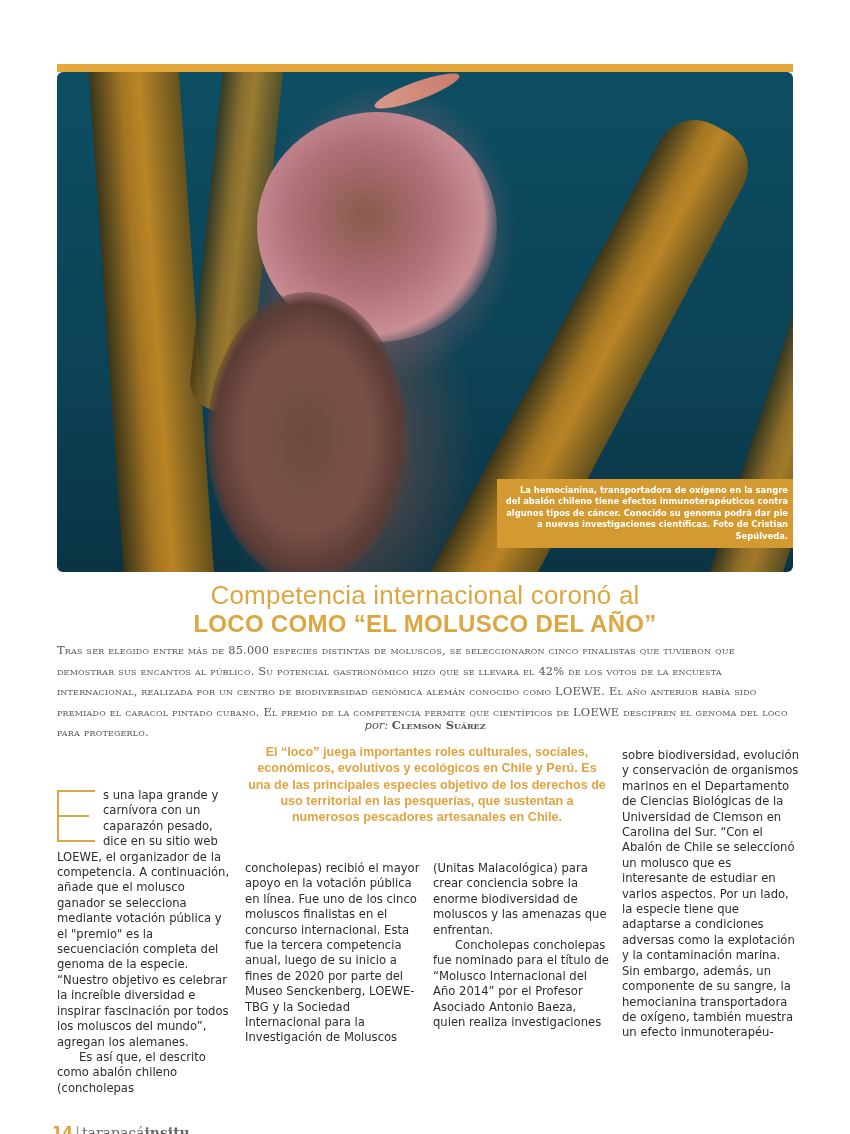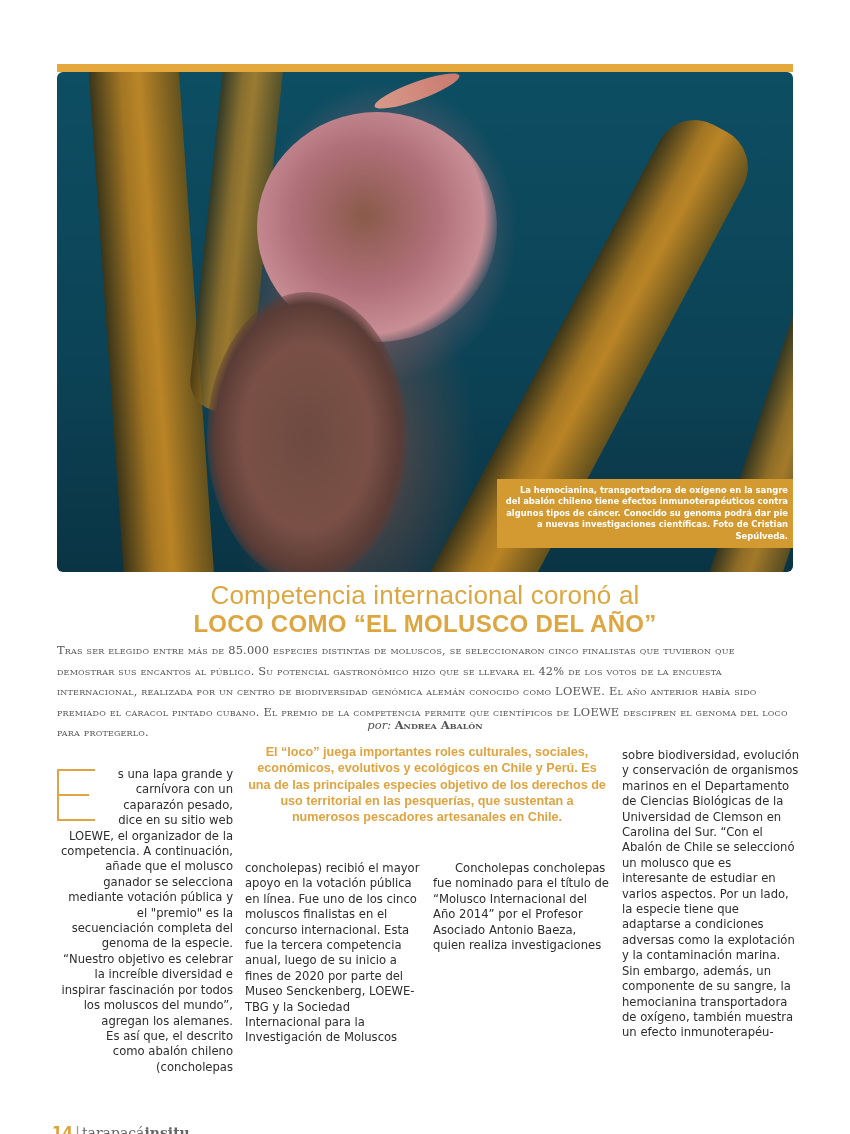--- a/index.html
+++ b/index.html
@@ -36,21 +36,21 @@
 
     .lede { position: absolute; left: 57px; top: 640px; width: 736px; text-align: left; color: #555555;
       font-family: "DejaVu Serif", serif; font-size: 11.4px; line-height: 20.5px; font-variant: small-caps; letter-spacing: 0.2px; }
     .byline { position: absolute; left: 57px; top: 718px; width: 736px; text-align: center; font-family: "DejaVu Serif", serif; font-size: 11.5px; color: #555; }
     .byline .por { font-style: italic; }
     .byline .name { font-variant: small-caps; font-weight: bold; }
 
     .col { position: absolute; font-family: "DejaVu Sans", sans-serif; font-size: 11.6px; line-height: 15.4px; color: #2d2d2d; }
     .col p { margin: 0; }
     .col .indent { text-indent: 22px; }
-    .col1 { left: 57px; top: 767px; width: 176px; text-align: right; }
+    .col1 { left: 57px; top: 788px; width: 176px; }
     .col2 { left: 245px; top: 861px; width: 176px; }
     .col3 { left: 433px; top: 861px; width: 176px; }
     .col4 { left: 622px; top: 748px; width: 178px; }
 
     .dropcap { float: left; width: 38px; height: 52px; margin: 2px 8px 0 0; position: relative; }
     .dropcap .bar { position: absolute; background: #e0a444; }
     .dropcap .v { left: 0; top: 0; width: 2px; height: 52px; }
     .dropcap .h1 { left: 0; top: 0; width: 38px; height: 2px; }
     .dropcap .h2 { left: 0; top: 25px; width: 32px; height: 2px; }
     .dropcap .h3 { left: 0; top: 50px; width: 38px; height: 2px; }
@@ -82,41 +82,42 @@
 
 <div class="headline">
   <div class="l1">Competencia internacional coronó al</div>
   <div class="l2">LOCO COMO “EL MOLUSCO DEL AÑO”</div>
 </div>
 
 <div class="lede">Tras ser elegido entre más de 85.000 especies distintas de moluscos, se seleccionaron cinco finalistas que tuvieron que demostrar sus encantos al público. Su potencial gastronómico hizo que se llevara el 42% de los votos de la encuesta internacional, realizada por un centro de biodiversidad genómica alemán conocido como LOEWE. El año anterior había sido premiado el caracol pintado cubano. El premio de la competencia permite que científicos de LOEWE descifren el genoma del loco para protegerlo.</div>
 
 <div class="byline">
   <span class="por">por:</span>
-  <span class="name">Andrea Abalón</span>
+  <span class="name">Clemson Suárez</span>
 </div>
 
 <div class="col col1">
   <div class="dropcap">
     <div class="bar v"></div>
       <div class="bar h1"></div>
       <div class="bar h2"></div>
       <div class="bar h3"></div>
   </div>
   <p>s una lapa grande y carnívora con un caparazón pesado, dice en su sitio web LOEWE, el organizador de la competencia. A continuación, añade que el molusco ganador se selecciona mediante votación pública y el "premio" es la secuenciación completa del genoma de la especie. “Nuestro objetivo es celebrar la increíble diversidad e inspirar fascinación por todos los moluscos del mundo”, agregan los alemanes.</p>
   <p class="indent">Es así que, el descrito como abalón chileno (concholepas</p>
 </div>
 
 <div class="pullquote">El “loco” juega importantes roles culturales, sociales, económicos, evolutivos y ecológicos en Chile y Perú. Es una de las principales especies objetivo de los derechos de uso territorial en las pesquerías, que sustentan a numerosos pescadores artesanales en Chile.</div>
 
 <div class="col col2">
   <p>concholepas) recibió el mayor apoyo en la votación pública en línea. Fue uno de los cinco moluscos finalistas en el concurso internacional. Esta fue la tercera competencia anual, luego de su inicio a fines de 2020 por parte del Museo Senckenberg, LOEWE-TBG y la Sociedad Internacional para la Investigación de Moluscos</p>
 </div>
 
 <div class="col col3">
+  <p>(Unitas Malacológica) para crear conciencia sobre la enorme biodiversidad de moluscos y las amenazas que enfrentan.</p>
   <p class="indent">Concholepas concholepas fue nominado para el título de “Molusco Internacional del Año 2014” por el Profesor Asociado Antonio Baeza, quien realiza investigaciones</p>
 </div>
 
 <div class="col col4">
   <p>sobre biodiversidad, evolución y conservación de organismos marinos en el Departamento de Ciencias Biológicas de la Universidad de Clemson en Carolina del Sur. “Con el Abalón de Chile se seleccionó un molusco que es interesante de estudiar en varios aspectos. Por un lado, la especie tiene que adaptarse a condiciones adversas como la explotación y la contaminación marina. Sin embargo, además, un componente de su sangre, la hemocianina transportadora de oxígeno, también muestra un efecto inmunoterapéu-</p>
 </div>
 
 <div class="footer">
   <span class="pg">14</span><span class="sep">|</span><span class="mag"><span>tarapacá</span><b>insitu</b></span>
 </div>

